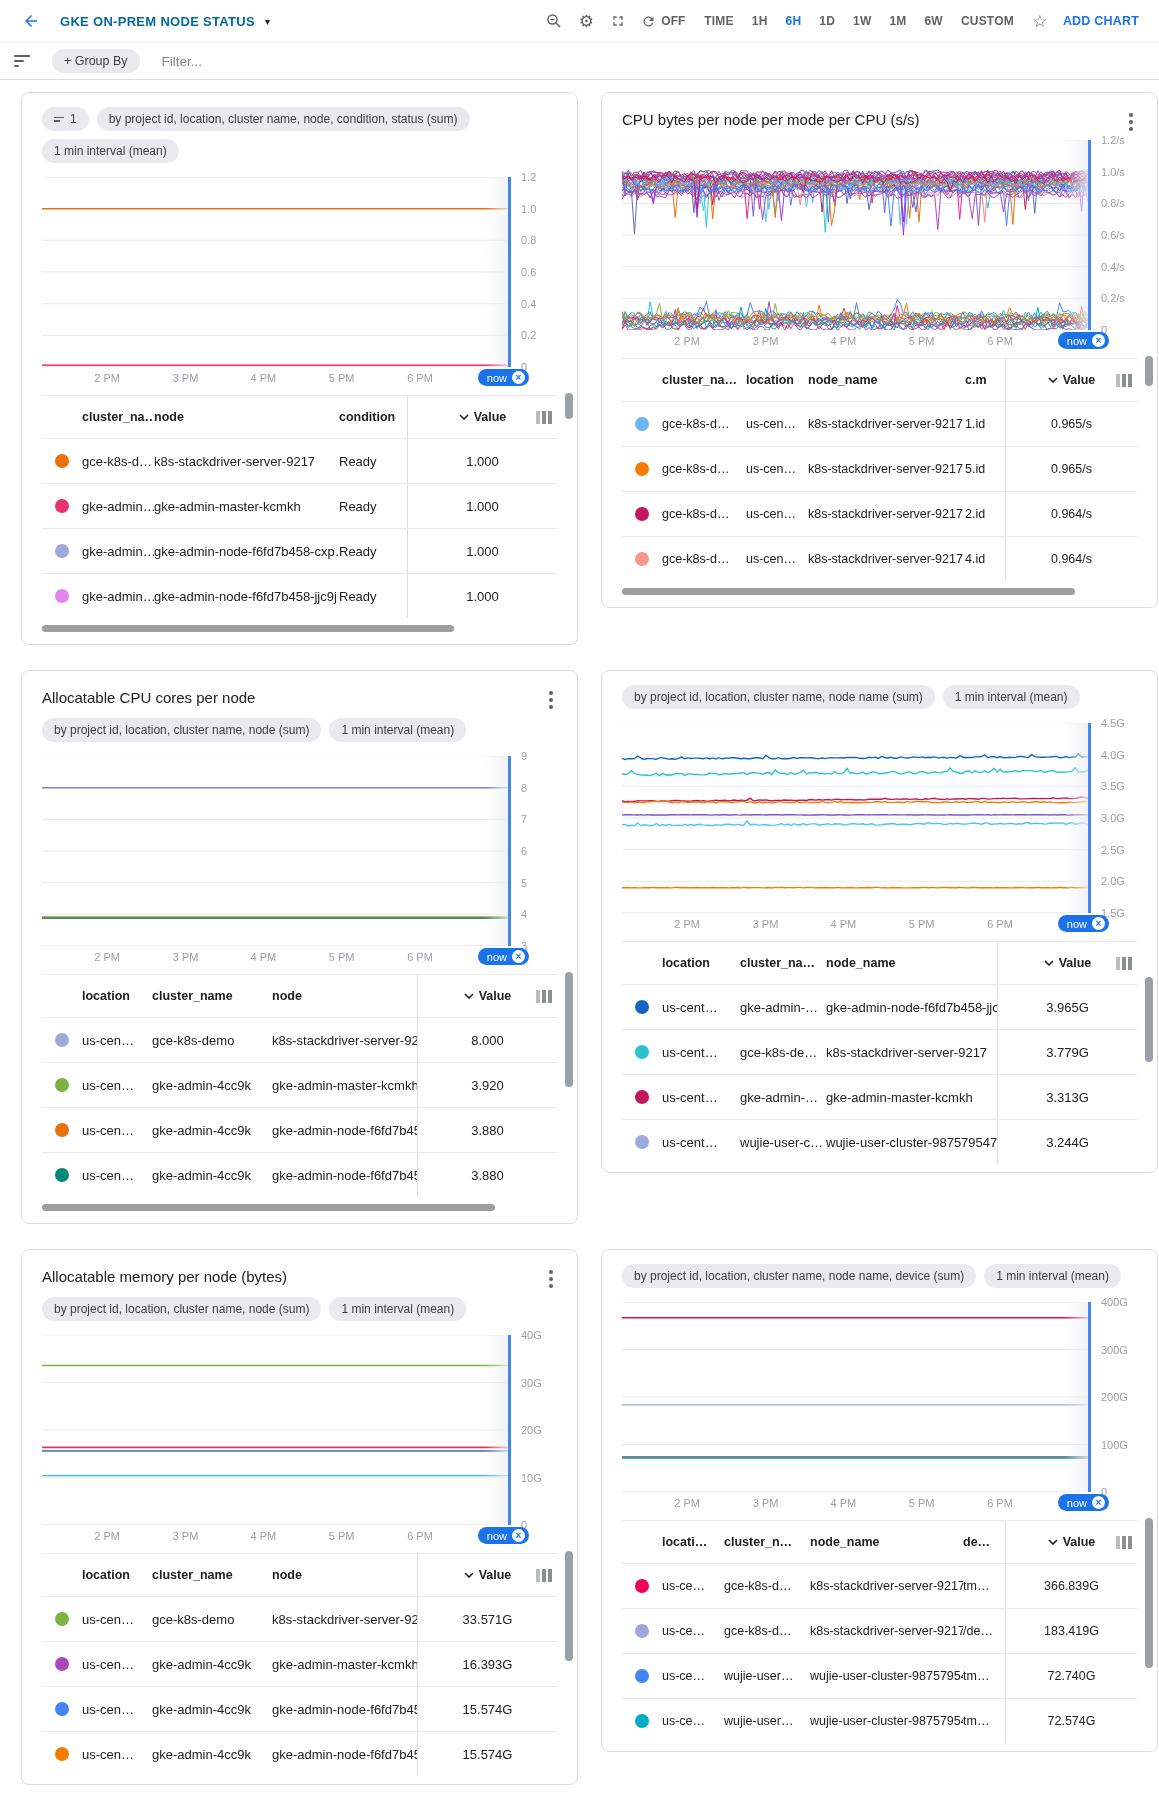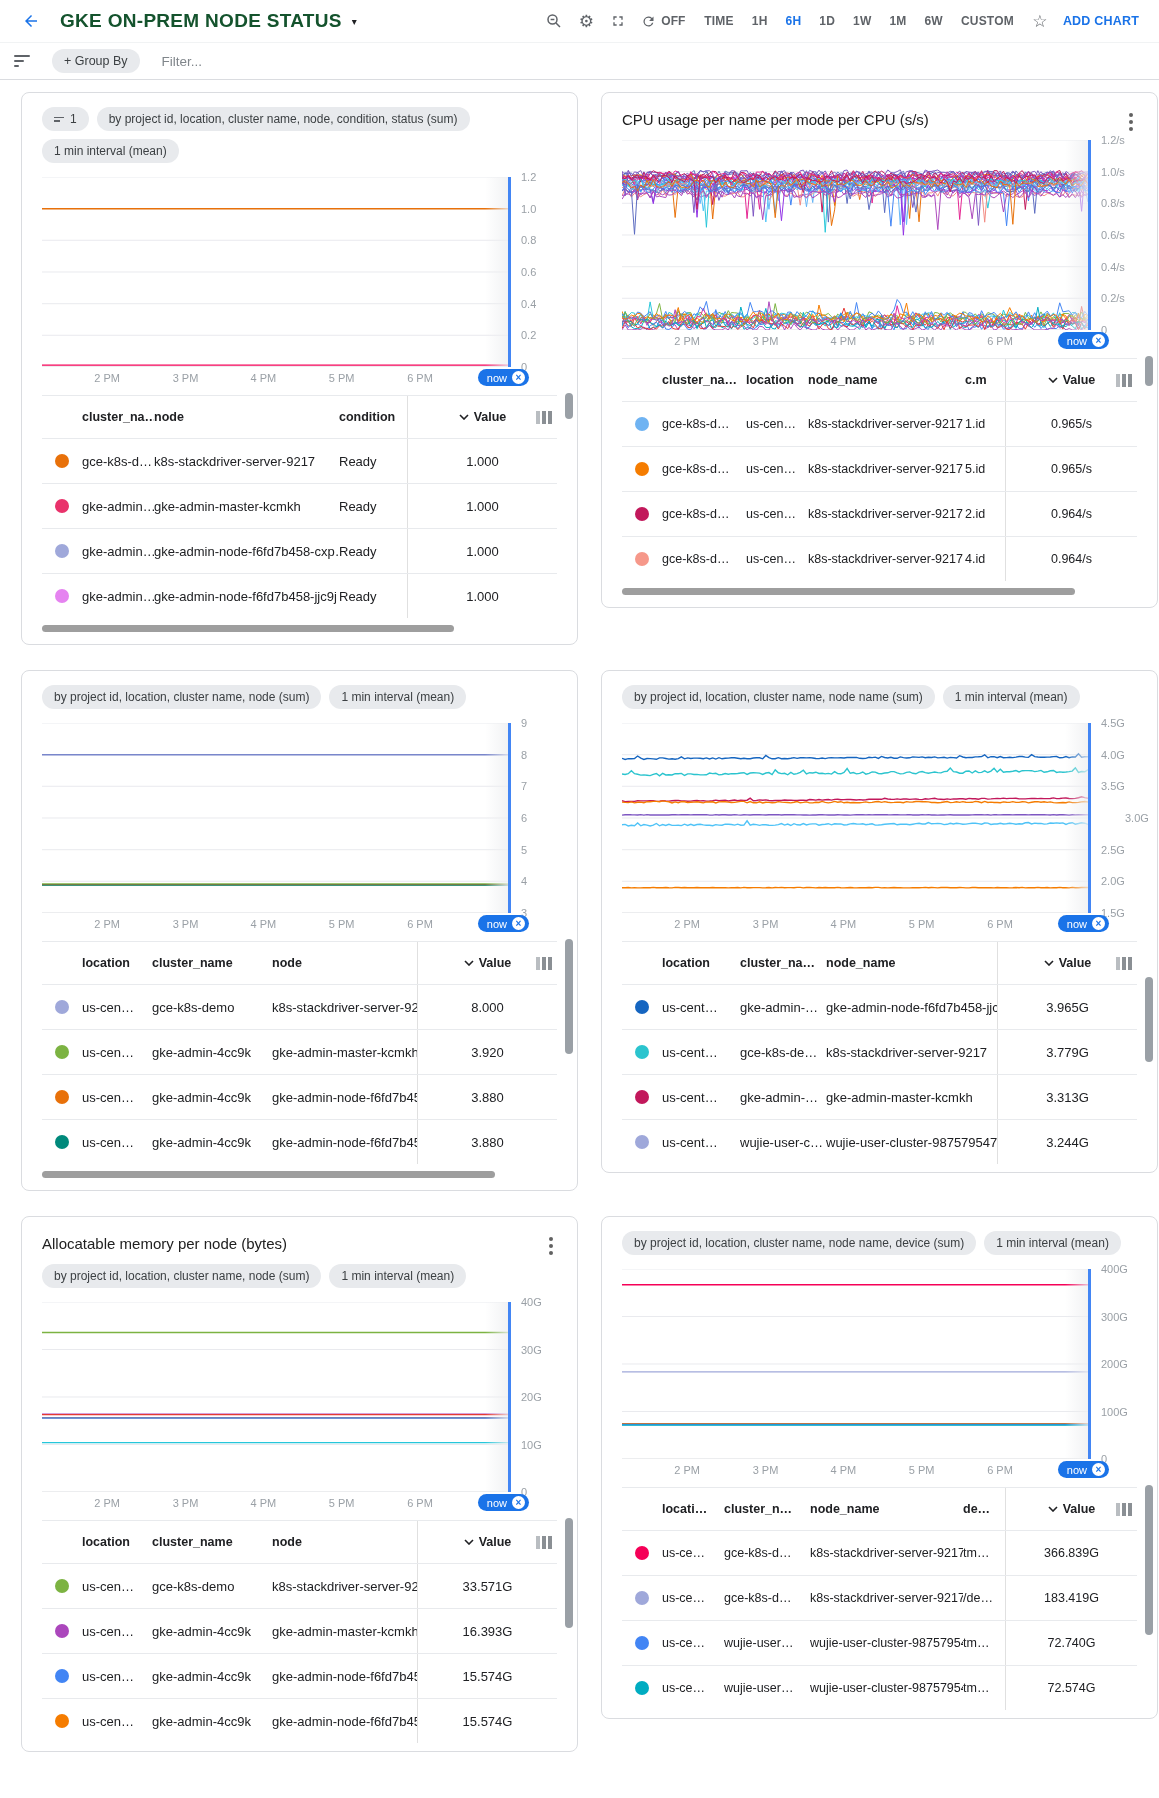--- a/index.html
+++ b/index.html
@@ -1,21 +1,21 @@
 <!DOCTYPE html>
 <html><head>
 <meta charset="utf-8">
 <style>
   html,body{margin:0;padding:0;background:#fff}
   body{width:1159px;font-family:"Liberation Sans",sans-serif;color:#202124;-webkit-font-smoothing:antialiased}
   
   .topbar{height:42px;display:flex;align-items:center;justify-content:space-between;padding:0 14px 0 16px;border-bottom:1px solid #f1f3f4}
   .tb-left{display:flex;align-items:center;gap:14px}
   .icon-btn{width:30px;height:30px;display:flex;align-items:center;justify-content:center;color:#5f6368;cursor:pointer;background:none;border:none;padding:0}
-  .tb-title{font-size:19px;font-weight:700;letter-spacing:.3px;color:#14532d}
+  .tb-title{font-size:13px;font-weight:700;letter-spacing:.3px;color:#0369a1}
   .caret{font-size:10px;color:#202124;margin-left:-4px}
   .tb-right{display:flex;align-items:center;gap:2px}
   .gear-glyph{font-size:17px;line-height:1}
   .star-glyph{font-size:17px;line-height:1}
   .refresh{display:flex;align-items:center;gap:5px;color:#5f6368;font-size:12px;font-weight:700;margin:0 8px 0 6px;cursor:pointer}
   .time-btn{padding:6px 9px;font-size:12px;font-weight:700;color:#5f6368;background:none;border:none;cursor:pointer;font-family:inherit;letter-spacing:.2px}
   .time-btn.sel{color:#1a73e8}
   .addchart{color:#1a73e8;font-size:12.5px;font-weight:700;letter-spacing:.2px;background:none;border:none;cursor:pointer;font-family:inherit}
   
   .filterbar{height:36px;display:flex;align-items:center;gap:20px;padding:0 14px;border-bottom:1px solid #dadce0}
@@ -238,21 +238,21 @@
           <div class="valc">
             <span>1.000</span>
           </div>
         </div>
         <div class="vthumb vt0"></div>
       </div>
       <div class="hscroll hw0"></div>
     </section>
     <section class="card">
       <div class="card-head">
-        <h2 class="card-title">CPU usage per name per mode per CPU (s/s)</h2>
+        <h2 class="card-title">CPU bytes per node per mode per CPU (s/s)</h2>
         <button class="kebab">
           <span style="display: contents;"><i></i><i></i><i></i></span>
         </button>
       </div>
       <div class="chart-zone">
         <div class="plot">
           <svg viewBox="0 0 480 190" preserveAspectRatio="none">
             <line x1="0" x2="480" y1="0.0" y2="0.0" stroke="#e9eaee" stroke-width="1"></line>
             <line x1="0" x2="480" y1="31.7" y2="31.7" stroke="#e9eaee" stroke-width="1"></line>
             <line x1="0" x2="480" y1="63.3" y2="63.3" stroke="#e9eaee" stroke-width="1"></line>
@@ -394,20 +394,26 @@
           <div class="cell">4.id</div>
           <div class="valc">
             <span>0.964/s</span>
           </div>
         </div>
         <div class="vthumb vt1"></div>
       </div>
       <div class="hscroll hw1"></div>
     </section>
     <section class="card">
+      <div class="card-head">
+        <h2 class="card-title">Allocatable CPU cores per node</h2>
+        <button class="kebab">
+          <span style="display: contents;"><i></i><i></i><i></i></span>
+        </button>
+      </div>
       <div class="chips">
         <span class="chip">by project id, location, cluster name, node (sum)</span>
         <span class="chip">1 min interval (mean)</span>
       </div>
       <div class="chart-zone">
         <div class="plot">
           <svg viewBox="0 0 480 190" preserveAspectRatio="none">
             <line x1="0" x2="480" y1="0.0" y2="0.0" stroke="#e9eaee" stroke-width="1"></line>
             <line x1="0" x2="480" y1="31.7" y2="31.7" stroke="#e9eaee" stroke-width="1"></line>
             <line x1="0" x2="480" y1="63.3" y2="63.3" stroke="#e9eaee" stroke-width="1"></line>
@@ -533,21 +539,21 @@
             <path d="M0.0 101.7L3.2 101.4L6.4 102.9L9.6 102.2L12.8 102.7L16.0 100.0L19.2 102.8L22.4 101.5L25.6 102.1L28.8 103.0L32.0 102.2L35.2 100.5L38.4 102.8L41.6 101.5L44.8 102.4L48.0 101.3L51.2 102.4L54.4 102.4L57.6 102.2L60.8 102.6L64.0 101.2L67.2 102.4L70.4 101.3L73.6 102.5L76.8 101.5L80.0 101.3L83.2 101.9L86.4 102.2L89.6 102.3L92.8 102.7L96.0 101.6L99.2 102.1L102.4 102.2L105.6 101.2L108.8 101.2L112.0 101.5L115.2 102.1L118.4 101.2L121.6 102.2L124.8 102.1L128.0 97.8L131.2 102.2L134.4 101.3L137.6 101.6L140.8 102.4L144.0 101.6L147.2 101.8L150.4 102.3L153.6 102.4L156.8 102.1L160.0 101.6L163.2 100.5L166.4 102.1L169.6 101.0L172.8 102.5L176.0 100.7L179.2 101.8L182.4 102.0L185.6 100.5L188.8 102.0L192.0 101.1L195.2 100.9L198.4 100.9L201.6 102.2L204.8 101.5L208.0 101.2L211.2 100.7L214.4 101.8L217.6 100.8L220.8 101.0L224.0 100.9L227.2 102.0L230.4 101.7L233.6 100.9L236.8 100.5L240.0 101.0L243.2 101.1L246.4 100.8L249.6 101.7L252.8 101.3L256.0 100.8L259.2 102.1L262.4 102.0L265.6 101.8L268.8 101.3L272.0 101.0L275.2 100.7L278.4 100.5L281.6 101.8L284.8 101.2L288.0 101.3L291.2 101.3L294.4 101.8L297.6 101.2L300.8 100.6L304.0 100.3L307.2 101.0L310.4 101.0L313.6 99.5L316.8 100.8L320.0 100.6L323.2 100.5L326.4 100.6L329.6 101.6L332.8 101.3L336.0 100.3L339.2 101.0L342.4 100.3L345.6 100.6L348.8 101.2L352.0 101.1L355.2 100.6L358.4 100.2L361.6 100.3L364.8 100.6L368.0 101.2L371.2 100.0L374.4 100.1L377.6 101.5L380.8 101.0L384.0 101.0L387.2 100.2L390.4 101.0L393.6 100.8L396.8 100.3L400.0 100.6L403.2 101.2L406.4 100.8L409.6 101.0L412.8 99.8L416.0 99.5L419.2 100.9L422.4 100.1L425.6 100.5L428.8 100.4L432.0 101.1L435.2 100.9L438.4 100.0L441.6 100.2L444.8 99.9L448.0 100.2L451.2 99.9L454.4 101.4L457.6 100.2L460.8 99.7L464.0 101.2L467.2 100.5L470.4 99.7L473.6 100.2L476.8 101.3L480.0 100.1" fill="none" stroke="#4fc3f7" stroke-width="1.4"></path>
             <path d="M0.0 164.7L3.2 164.7L6.4 164.5L9.6 164.9L12.8 164.7L16.0 164.9L19.2 164.9L22.4 164.7L25.6 164.6L28.8 164.8L32.0 164.4L35.2 164.8L38.4 164.8L41.6 164.7L44.8 164.5L48.0 164.8L51.2 164.9L54.4 164.4L57.6 164.5L60.8 164.8L64.0 164.5L67.2 164.8L70.4 164.7L73.6 164.8L76.8 164.5L80.0 164.7L83.2 164.7L86.4 164.8L89.6 164.8L92.8 164.5L96.0 164.8L99.2 164.6L102.4 164.8L105.6 164.8L108.8 164.9L112.0 164.8L115.2 164.7L118.4 164.5L121.6 164.9L124.8 164.4L128.0 164.7L131.2 164.8L134.4 164.6L137.6 164.6L140.8 164.6L144.0 164.9L147.2 164.8L150.4 164.5L153.6 164.9L156.8 164.5L160.0 164.6L163.2 164.4L166.4 164.7L169.6 164.6L172.8 164.6L176.0 164.7L179.2 164.4L182.4 164.4L185.6 164.9L188.8 164.5L192.0 164.5L195.2 164.6L198.4 164.9L201.6 164.5L204.8 164.8L208.0 164.5L211.2 164.7L214.4 164.8L217.6 164.8L220.8 164.4L224.0 164.8L227.2 164.9L230.4 164.7L233.6 164.5L236.8 164.8L240.0 164.9L243.2 164.8L246.4 164.7L249.6 164.8L252.8 164.5L256.0 164.7L259.2 164.4L262.4 164.4L265.6 164.9L268.8 164.6L272.0 164.9L275.2 164.7L278.4 164.5L281.6 164.8L284.8 164.6L288.0 164.9L291.2 164.9L294.4 164.9L297.6 164.8L300.8 164.8L304.0 164.8L307.2 164.6L310.4 164.4L313.6 164.7L316.8 164.5L320.0 164.6L323.2 164.9L326.4 164.5L329.6 164.5L332.8 164.5L336.0 164.8L339.2 164.7L342.4 164.7L345.6 164.5L348.8 164.6L352.0 164.9L355.2 164.9L358.4 164.5L361.6 164.5L364.8 164.7L368.0 164.6L371.2 164.7L374.4 164.7L377.6 164.8L380.8 164.9L384.0 164.5L387.2 164.7L390.4 164.8L393.6 164.6L396.8 164.9L400.0 164.8L403.2 164.5L406.4 164.8L409.6 164.4L412.8 164.9L416.0 164.6L419.2 164.7L422.4 164.7L425.6 164.4L428.8 164.8L432.0 164.7L435.2 164.5L438.4 164.9L441.6 164.8L444.8 164.7L448.0 164.4L451.2 164.7L454.4 164.8L457.6 164.9L460.8 164.4L464.0 164.8L467.2 164.8L470.4 164.5L473.6 164.5L476.8 164.4L480.0 164.8" fill="none" stroke="#f57c00" stroke-width="1.4"></path>
           </svg>
           <div class="fade"></div>
           <div class="nowline"></div>
         </div>
         <div class="yaxis">
           <span style="top: 0%;">4.5G</span>
           <span style="top: 16.6667%;">4.0G</span>
           <span style="top: 33.3333%;">3.5G</span>
-          <span style="top: 50%; margin-left: 24px;">3.0G</span>
+          <span style="top: 50%;">3.0G</span>
           <span style="top: 66.6667%;">2.5G</span>
           <span style="top: 83.3333%;">2.0G</span>
           <span style="top: 100%;">1.5G</span>
         </div>
       </div>
       <div class="xrow">
         <span class="tick" style="left: 13.9%;">2 PM</span>
         <span class="tick" style="left: 30.6%;">3 PM</span>
         <span class="tick" style="left: 47.2%;">4 PM</span>
         <span class="tick" style="left: 63.9%;">5 PM</span>

